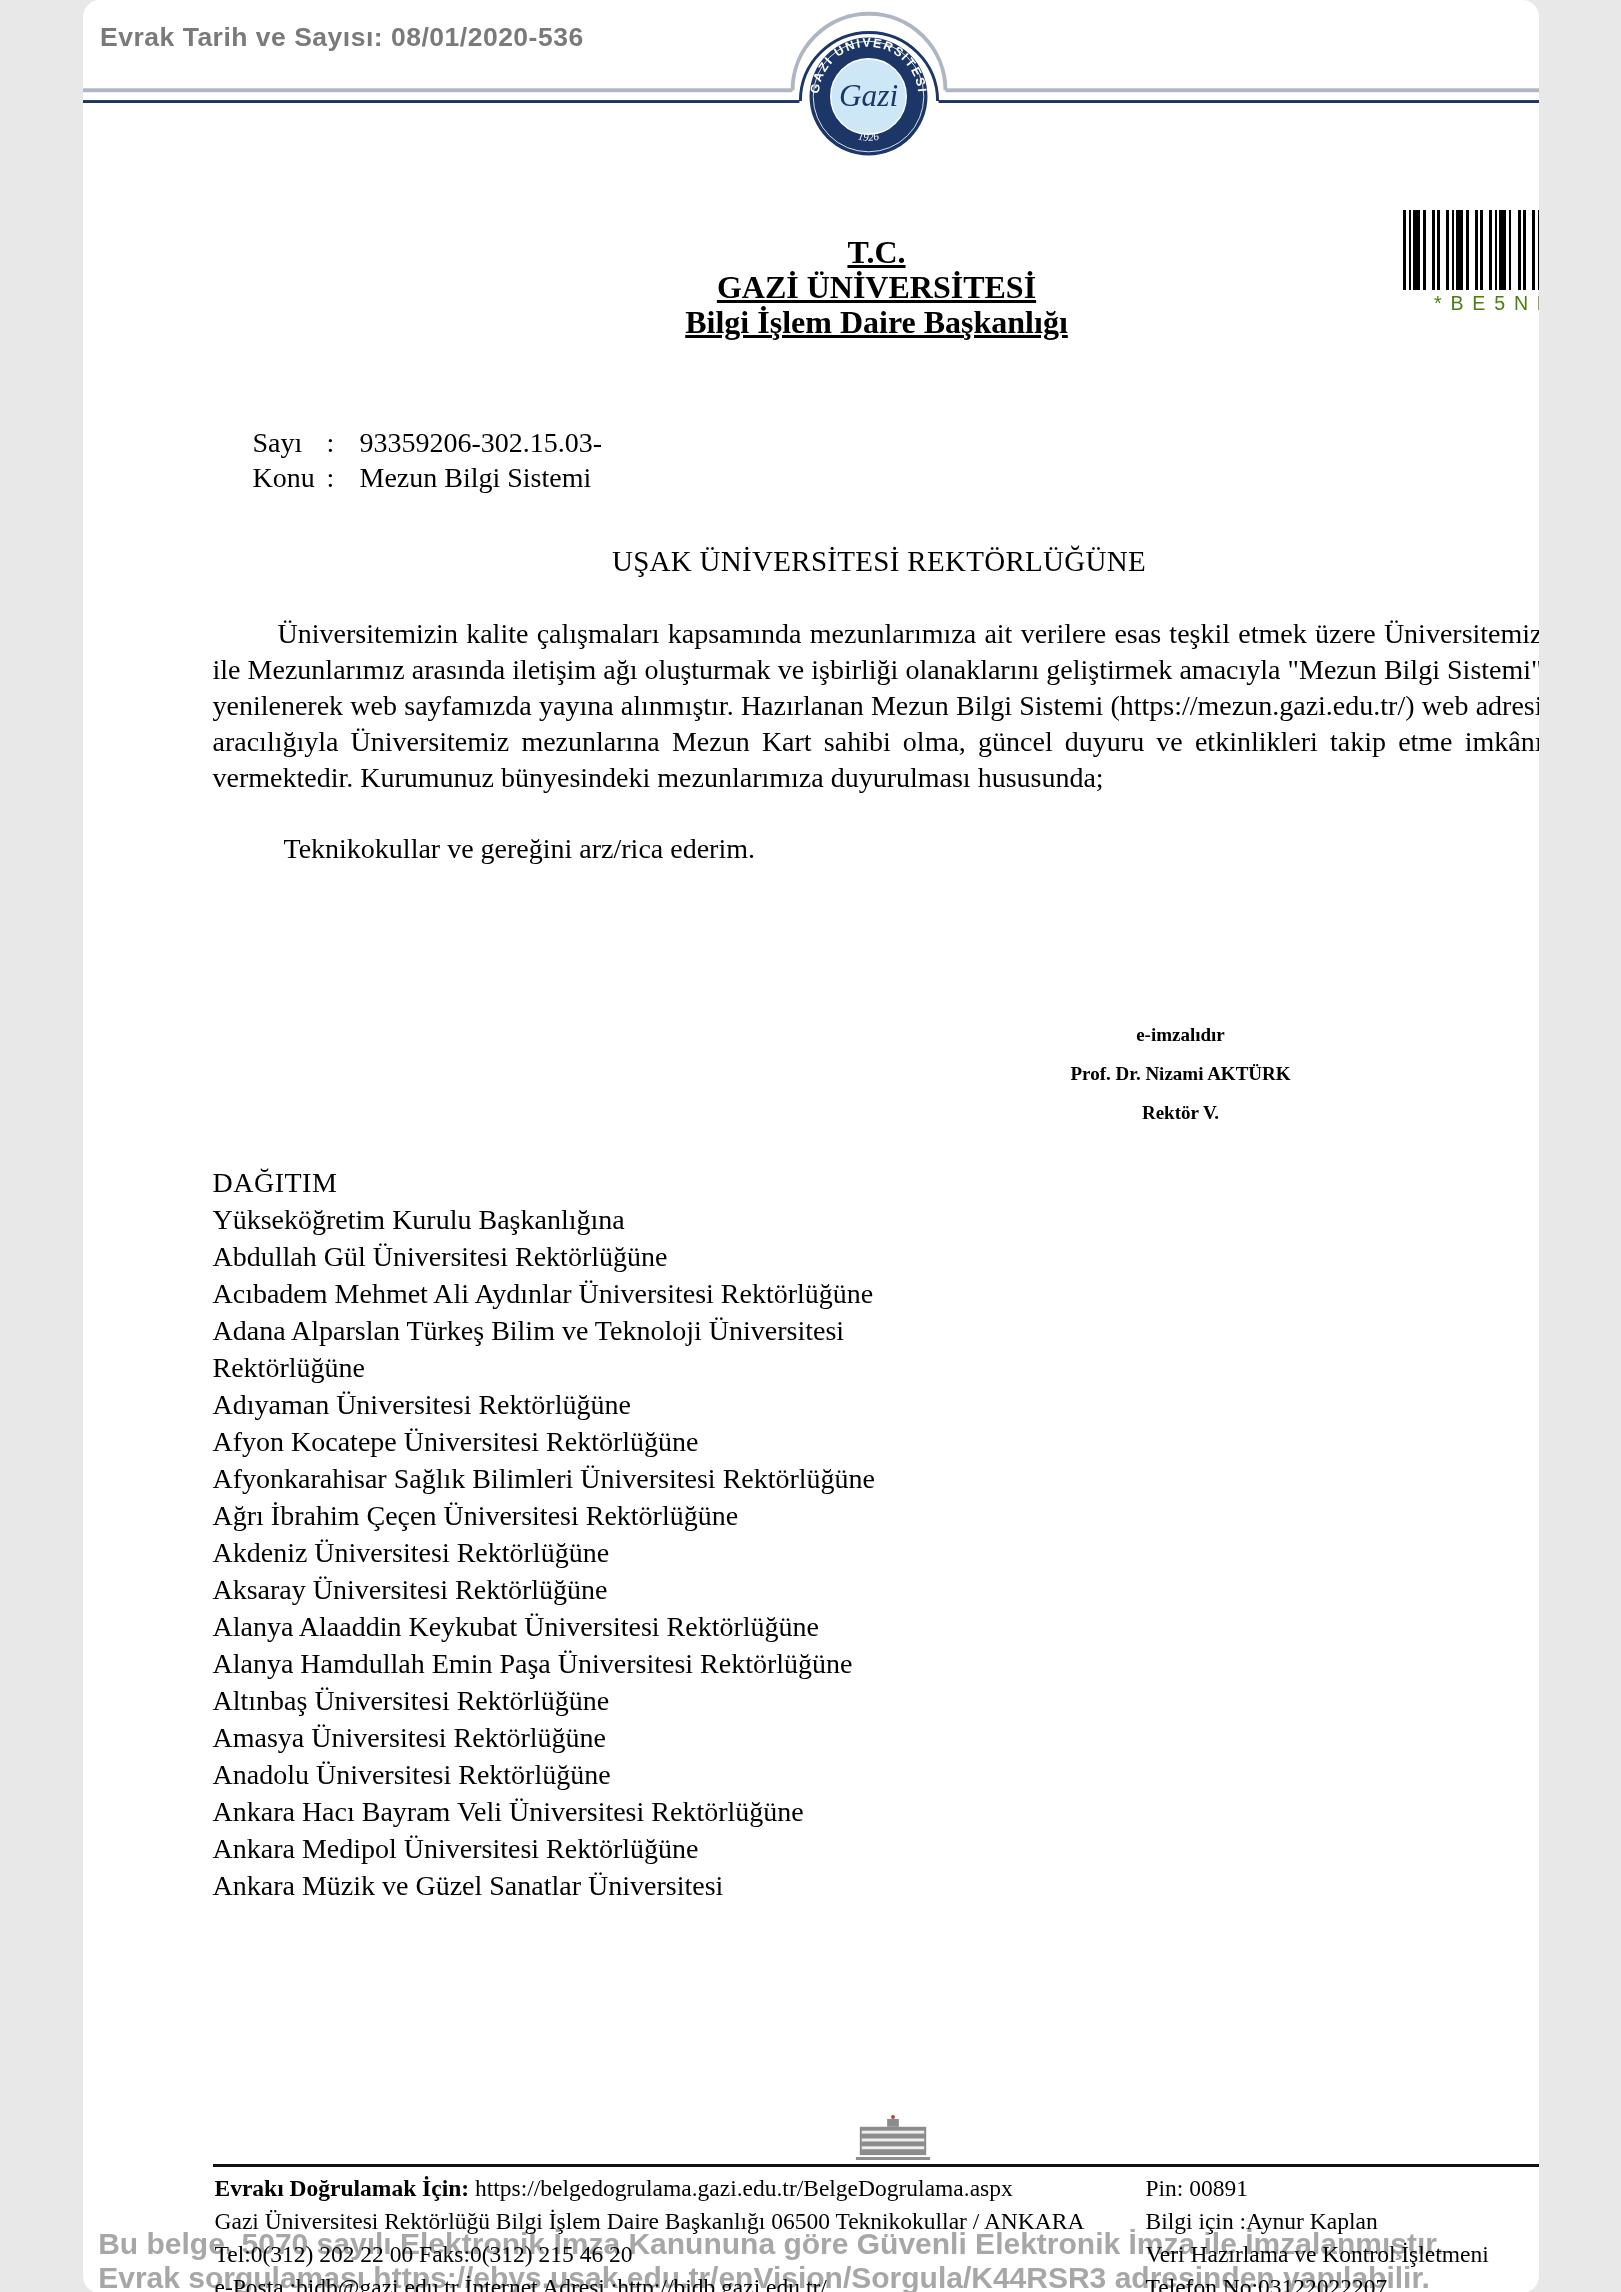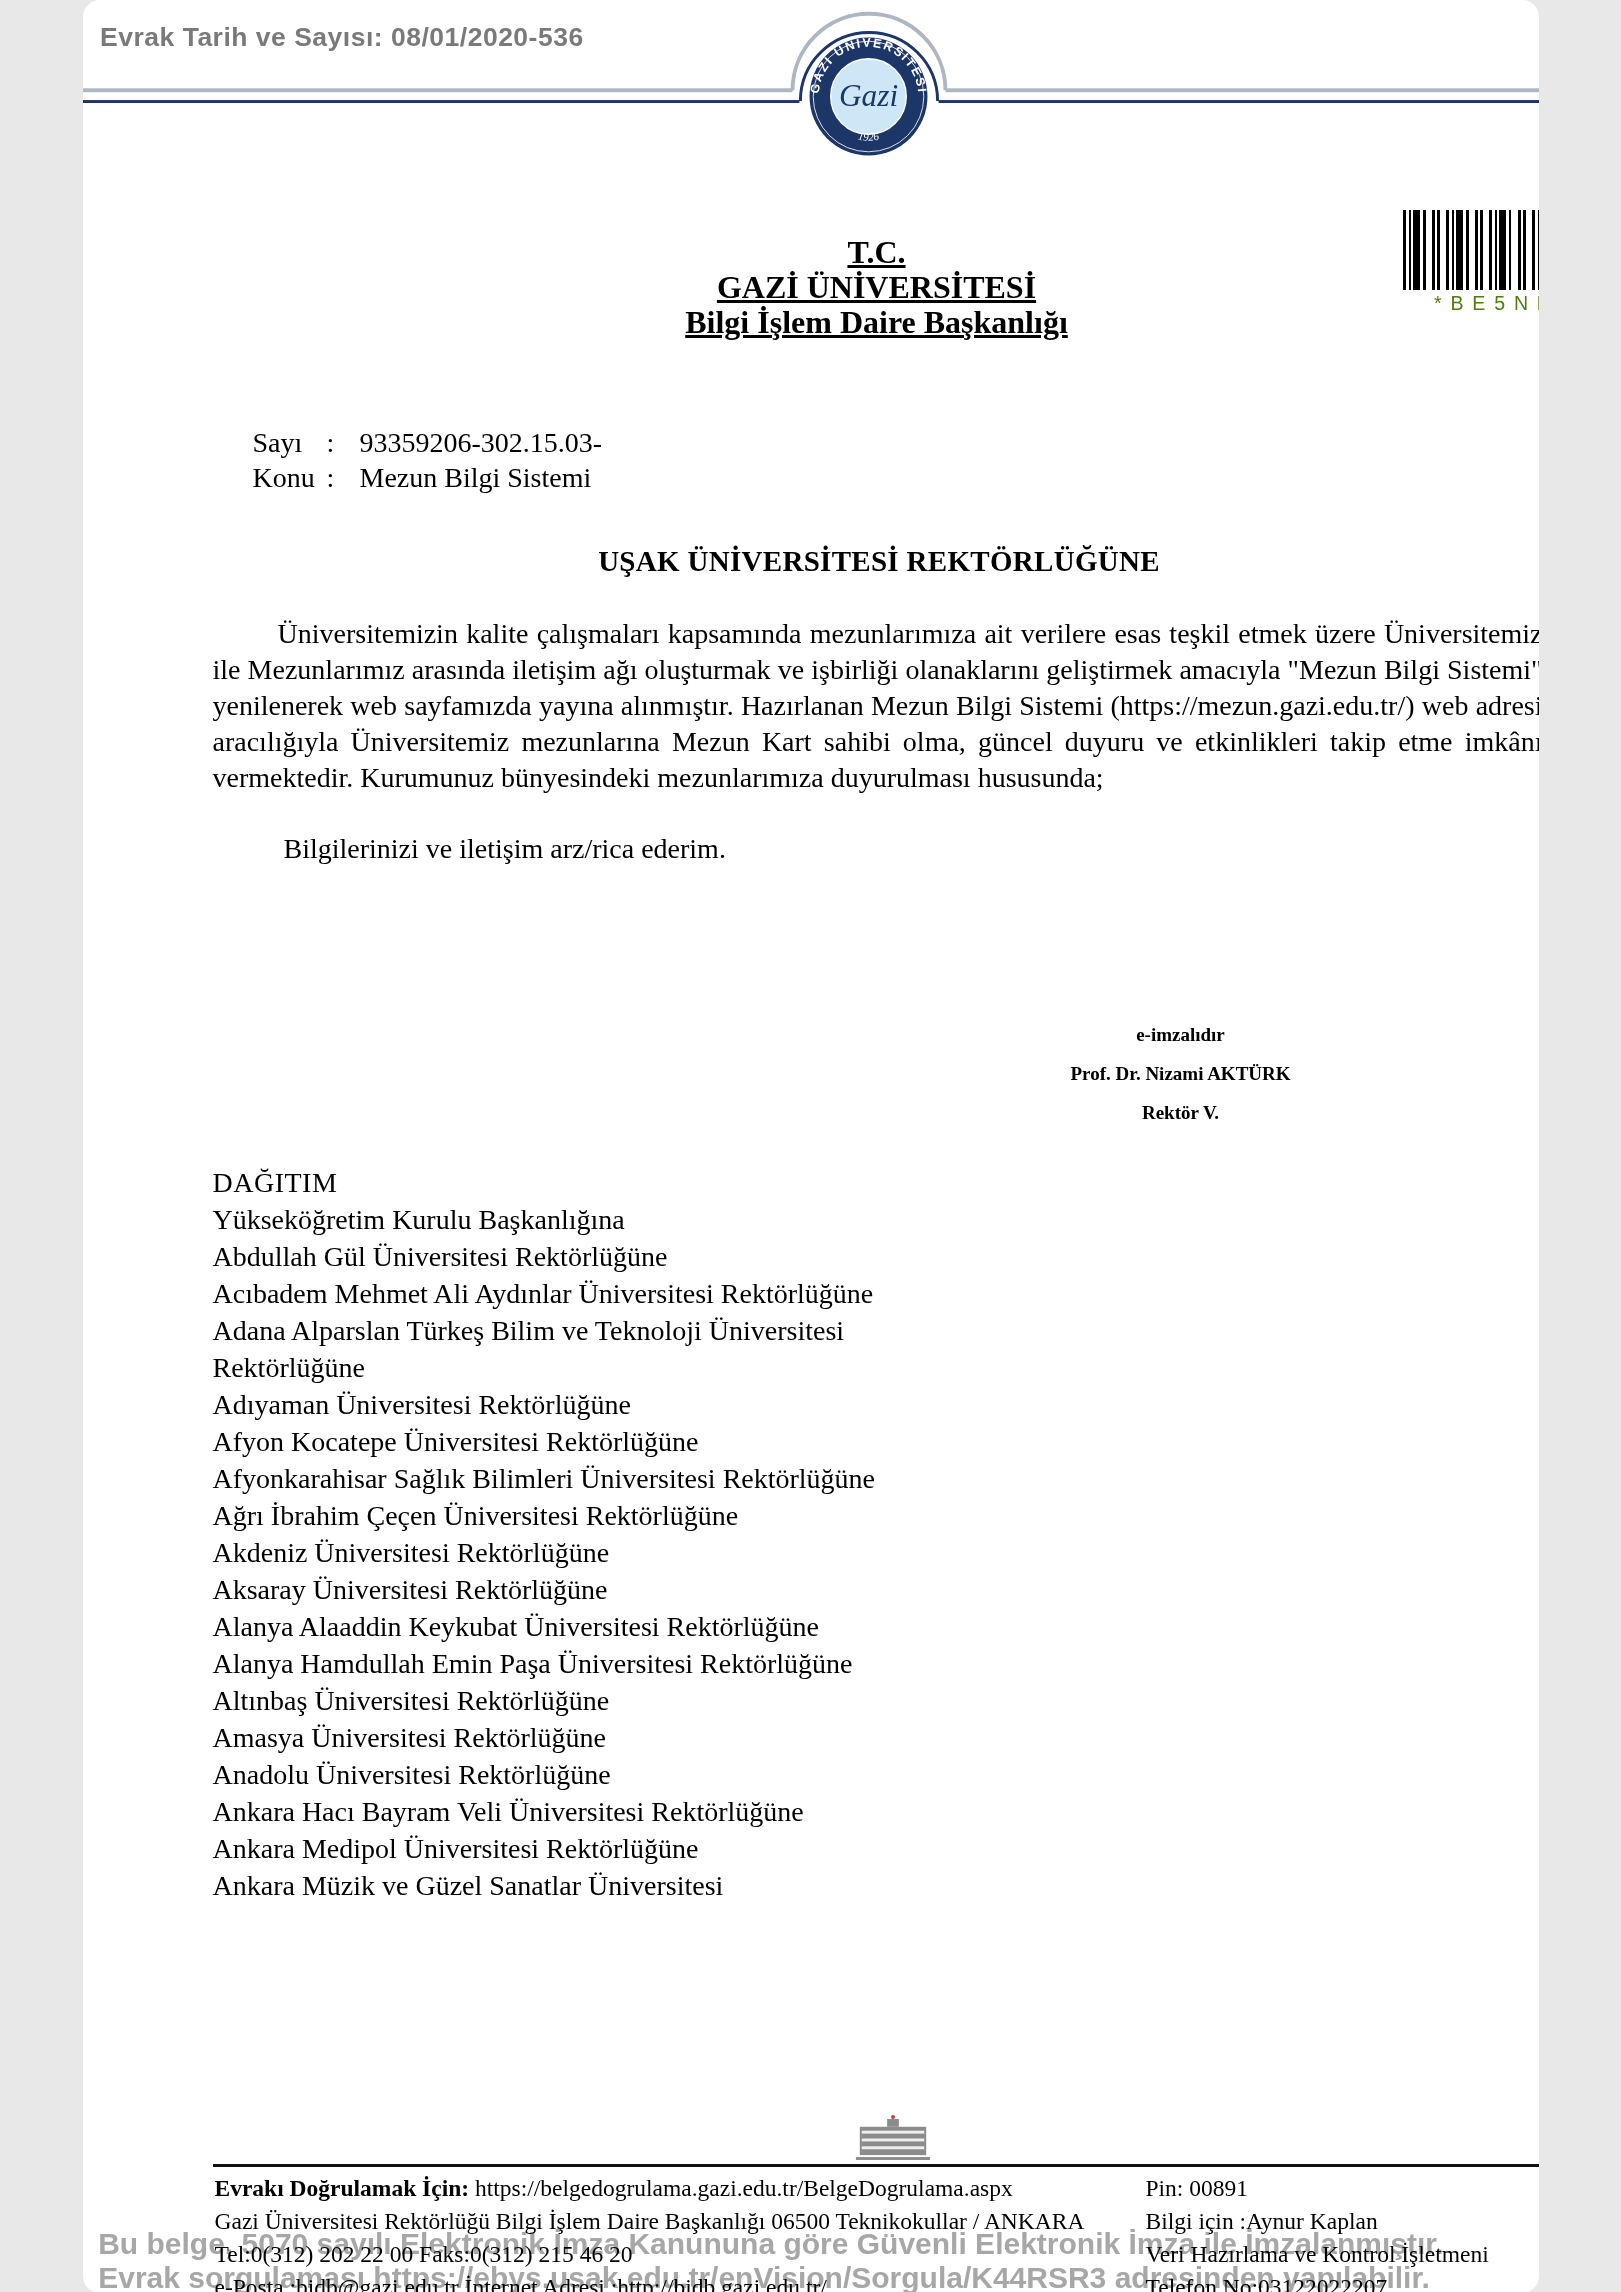--- a/index.html
+++ b/index.html
@@ -40,21 +40,21 @@
     font-size:19.6px; letter-spacing:8.8px; color:#4d7c0f; white-space:nowrap;
   }
   
   .docmeta { position:absolute; left:130px; top:425px; font-size:28px; line-height:35px;margin-left:40px; }
   .docmeta .row { display:flex; }
   .docmeta .lbl { width:74px; }
   .docmeta .sep { width:33px; }
   
   .recipient {
     position:absolute; left:130px; top:545px; width:1333px;
-    text-align:center; font-weight:bold; font-size:29px; letter-spacing:0.3px;
+    text-align:center; font-weight:normal; font-size:29px; letter-spacing:0.3px;
   }
   
   .body-par {
     position:absolute; left:130px; top:616px; width:1330px;
     font-size:28px; line-height:36px; text-align:justify; text-indent:65px;
   }
   .closing { position:absolute; left:201px; top:833px; font-size:28px; }
   
   .signature {
     position:absolute; left:863px; top:1015px; width:470px;
@@ -134,21 +134,21 @@
     <div class="row">
       <span class="lbl">Konu</span>
       <span class="sep">:</span>
       <span class="val">Mezun Bilgi Sistemi</span>
     </div>
   </div>
 
   <div class="recipient">UŞAK ÜNİVERSİTESİ REKTÖRLÜĞÜNE</div>
 
   <div class="body-par">Üniversitemizin kalite çalışmaları kapsamında mezunlarımıza ait verilere esas teşkil etmek üzere Üniversitemiz ile Mezunlarımız arasında iletişim ağı oluşturmak ve işbirliği olanaklarını geliştirmek amacıyla "Mezun Bilgi Sistemi" yenilenerek web sayfamızda yayına alınmıştır. Hazırlanan Mezun Bilgi Sistemi (https://mezun.gazi.edu.tr/) web adresi aracılığıyla Üniversitemiz mezunlarına Mezun Kart sahibi olma, güncel duyuru ve etkinlikleri takip etme imkânı vermektedir. Kurumunuz bünyesindeki mezunlarımıza duyurulması hususunda;</div>
-  <div class="closing">Bilgilerinizi ve iletişim arz/rica ederim.</div>
+  <div class="closing">Teknikokullar ve gereğini arz/rica ederim.</div>
 
   <div class="signature">
     <div>e-imzalıdır</div>
     <div>Prof. Dr. Nizami AKTÜRK</div>
     <div>Rektör V.</div>
   </div>
 
   <div class="distribution">
     <div class="heading">DAĞITIM</div>
     <div>

